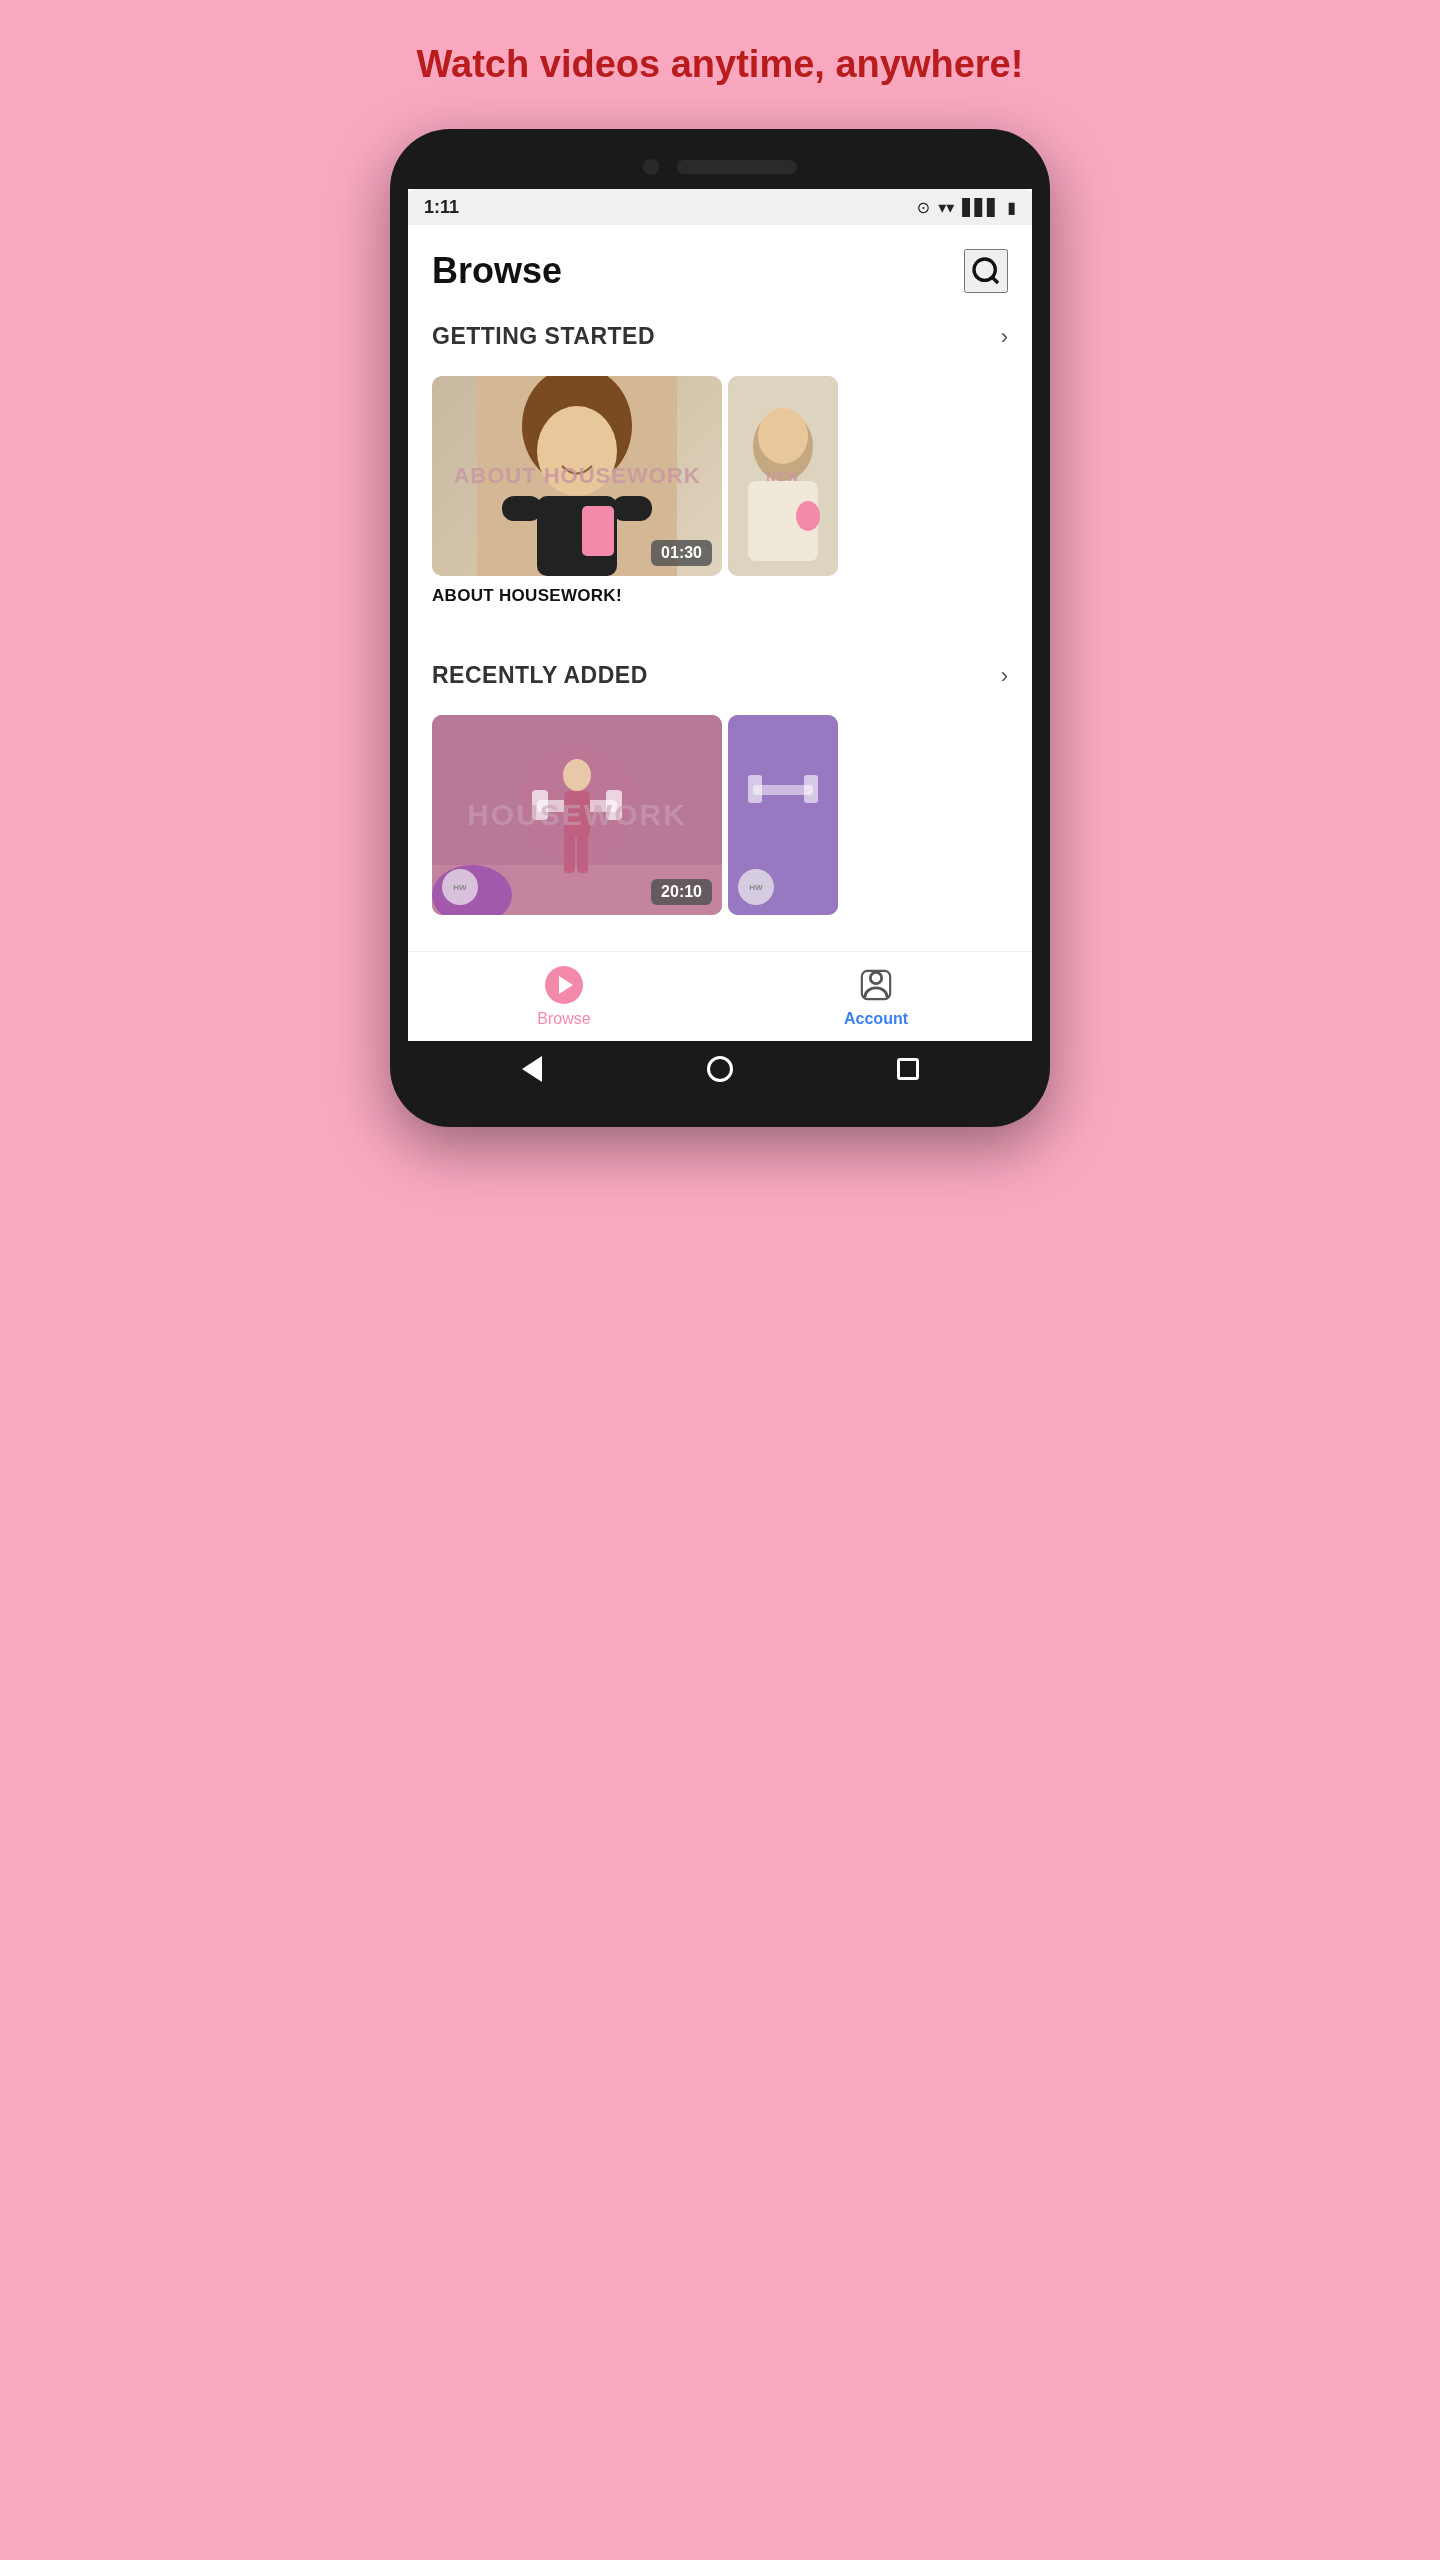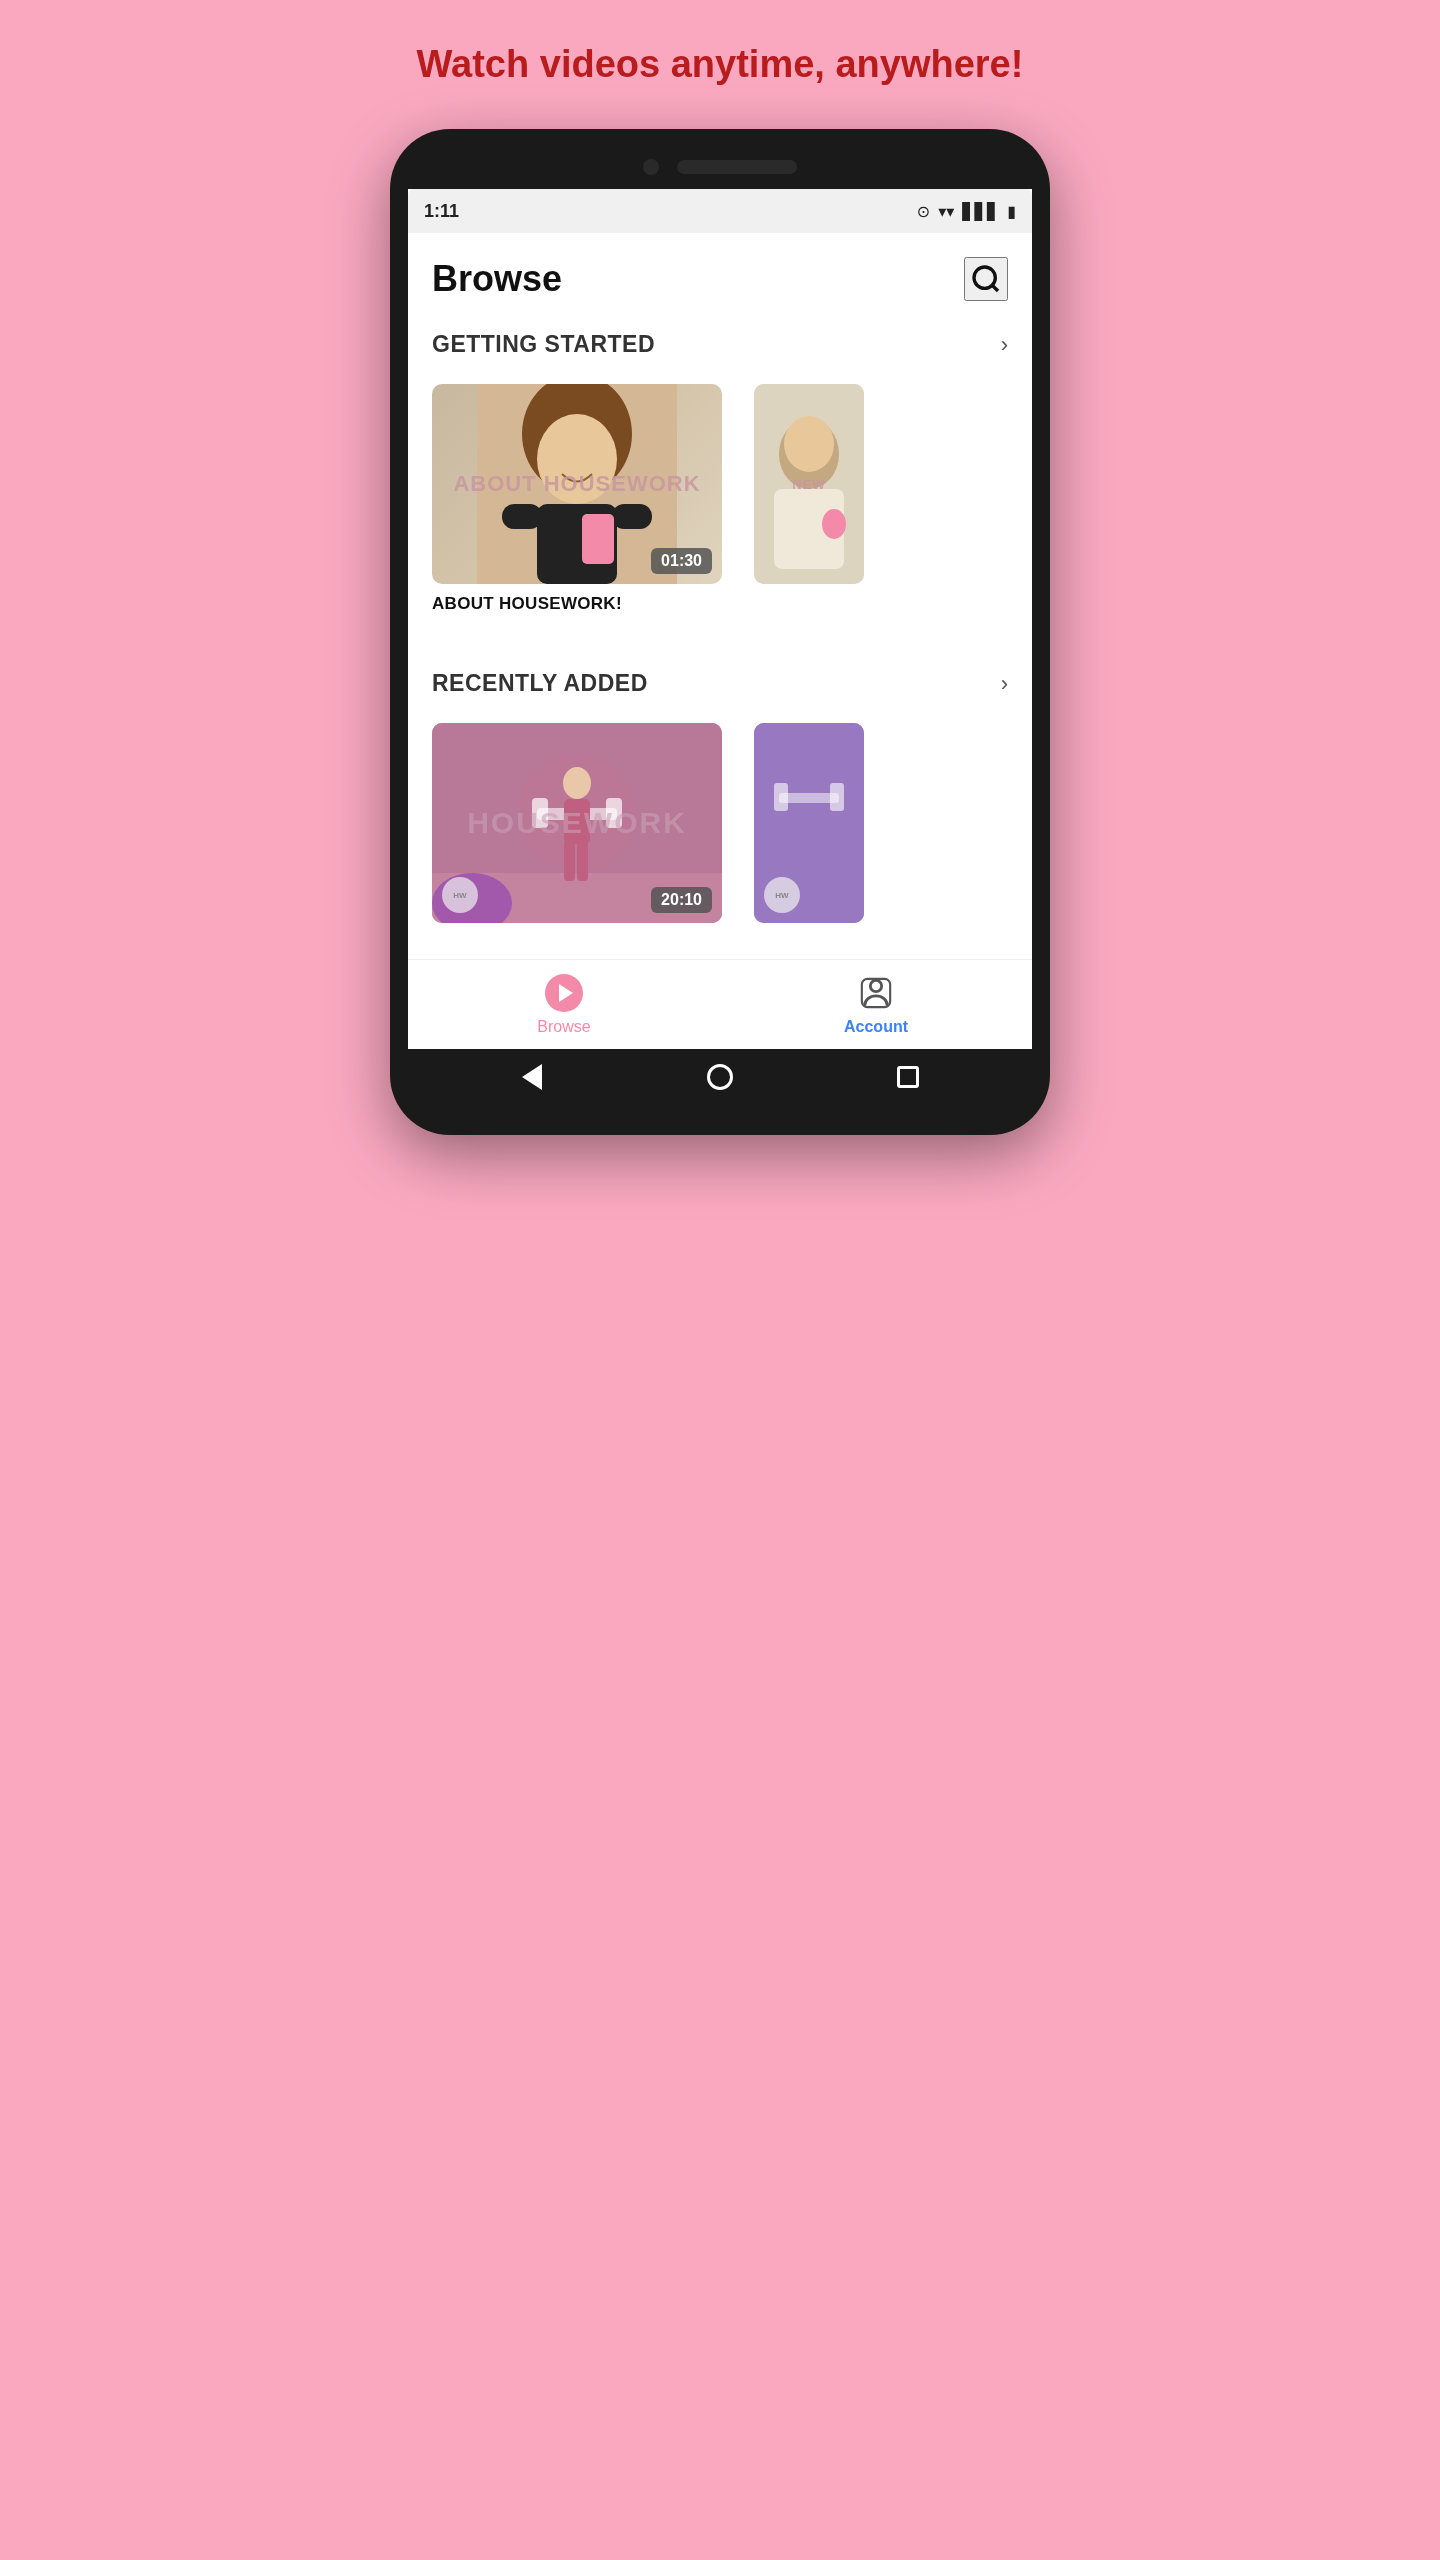--- a/index.html
+++ b/index.html
@@ -55,21 +55,21 @@
       width: 120px;
       height: 14px;
       border-radius: 8px;
       background: #2a2a2a;
     }
 
     
     .status-bar {
       background: #f0f0f0;
       border-radius: 6px 6px 0 0;
-      height: 44px;
+      height: 36px;
       display: flex;
       align-items: center;
       justify-content: space-between;
       padding: 10px 16px;
     }
 
     .status-time {
       font-size: 18px;
       font-weight: 600;
       color: #222;
@@ -146,21 +146,21 @@
     .section-arrow {
       font-size: 22px;
       color: #555;
     }
 
     
     .video-row {
       display: flex;
       overflow: hidden;
       padding: 12px 24px;
-      gap: 32px;
+      gap: 6px;
     }
 
     .video-card {
       flex: 0 0 auto;
       width: 290px;
     }
 
     .video-thumbnail {
       width: 100%;
       height: 200px;

